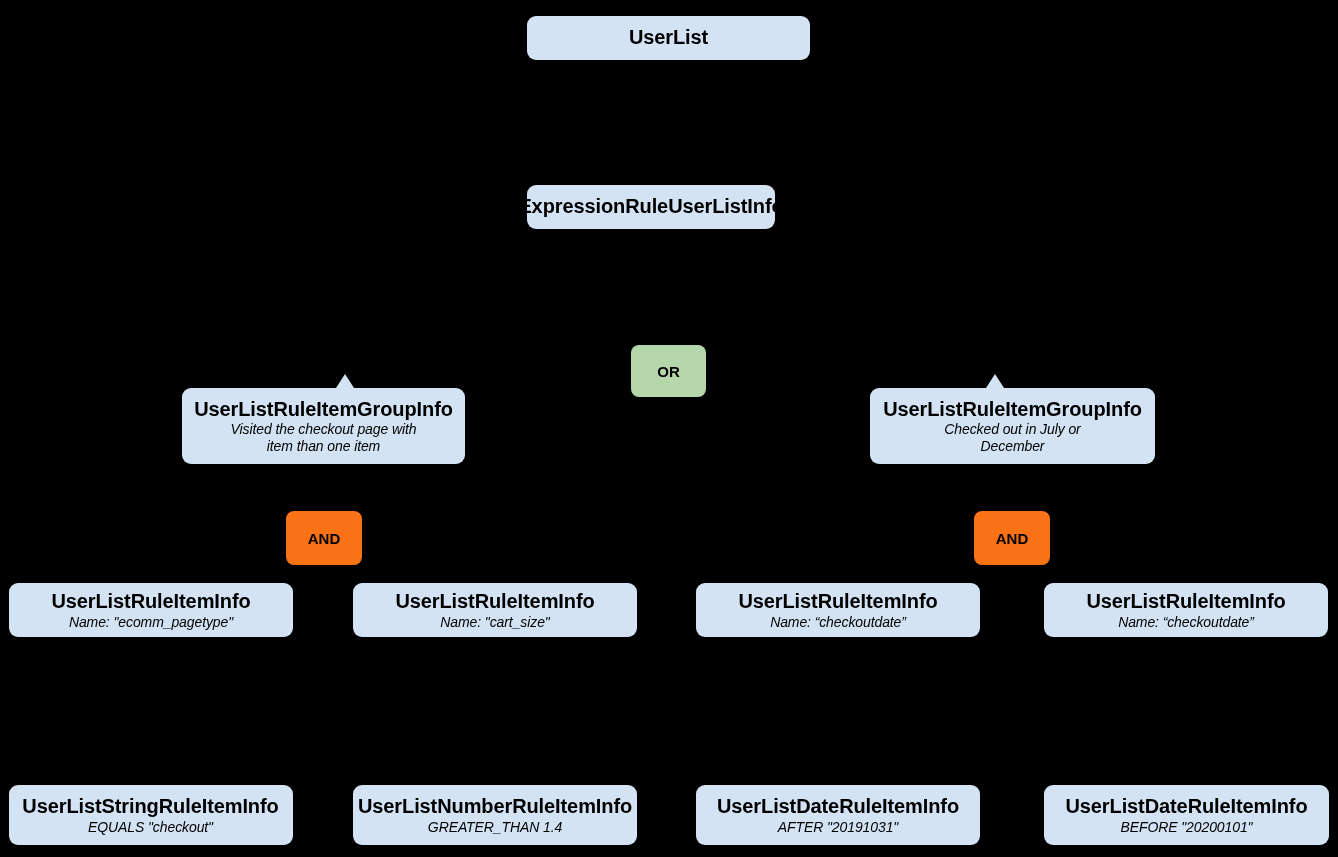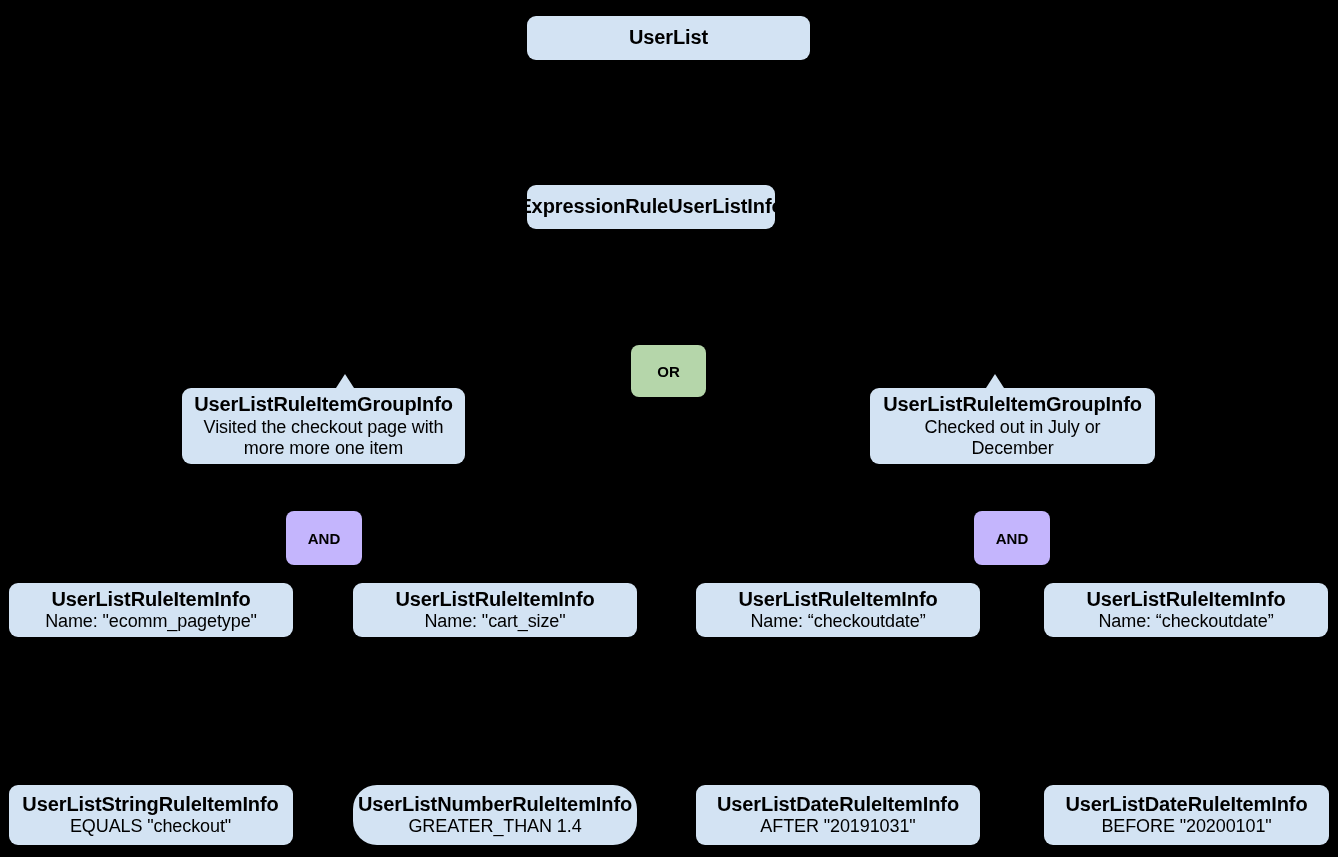--- a/index.html
+++ b/index.html
@@ -31,39 +31,40 @@
     line-height: 1.18;
     padding: 2px 8px;
   }
   .node .title {
     font-weight: bold;
     font-size: 20px;
     letter-spacing: -0.1px;
     white-space: nowrap;
   }
   .node .sub {
-    font-size: 18px;
+    font-style: italic;
+    font-size: 14px;
     letter-spacing: -0.1px;
   }
   .node .sub.nowrap { white-space: nowrap; }
 
   
   .op {
     position: absolute;
     box-sizing: border-box;
     display: flex;
     align-items: center;
     justify-content: center;
     border-radius: 8px;
     font-weight: bold;
     font-size: 15px;
     color: #000000;
   }
   .op-or  { background: #b5d6aa; }
-  .op-and { background: #c4b5fd; }
+  .op-and { background: #f97316; }
 
   
   .edges {
     position: absolute;
     left: 0; top: 0;
     width: 1338px;
     height: 857px;
     pointer-events: none;
   }
   
@@ -115,21 +116,21 @@
   </div>
 
 
   <div class="op op-or" style="left:631px; top:345px; width:75px; height:52px;">
     <span>OR</span>
   </div>
 
   <div class="node" style="left:182px; top:388px; width:283px; height:76px;">
     <div class="title">UserListRuleItemGroupInfo</div>
     <div class="sub">Visited the checkout page with</div>
-    <div class="sub">more more one item</div>
+    <div class="sub">item than one item</div>
   </div>
 
   <div class="node" style="left:870px; top:388px; width:285px; height:76px;">
     <div class="title">UserListRuleItemGroupInfo</div>
     <div class="sub">Checked out in July or</div>
     <div class="sub">December</div>
   </div>
 
   <div class="op op-and" style="left:286px; top:511px; width:76px; height:54px;">
     <span>AND</span>
@@ -157,21 +158,21 @@
   <div class="node" style="left:1044px; top:583px; width:284px; height:54px;">
     <div class="title">UserListRuleItemInfo</div>
     <div class="sub nowrap">Name: “checkoutdate”</div>
   </div>
 
   <div class="node" style="left:9px; top:785px; width:284px; height:60px;padding-left:7px;">
     <div class="title">UserListStringRuleItemInfo</div>
     <div class="sub nowrap">EQUALS "checkout"</div>
   </div>
 
-  <div class="node" style="left:353px; top:785px; width:284px; height:60px;border-radius:24px;">
+  <div class="node" style="left:353px; top:785px; width:284px; height:60px;">
     <div class="title">UserListNumberRuleItemInfo</div>
     <div class="sub nowrap">GREATER_THAN 1.4</div>
   </div>
 
   <div class="node" style="left:696px; top:785px; width:284px; height:60px;">
     <div class="title">UserListDateRuleItemInfo</div>
     <div class="sub nowrap">AFTER "20191031"</div>
   </div>
 
   <div class="node" style="left:1044px; top:785px; width:285px; height:60px;">

